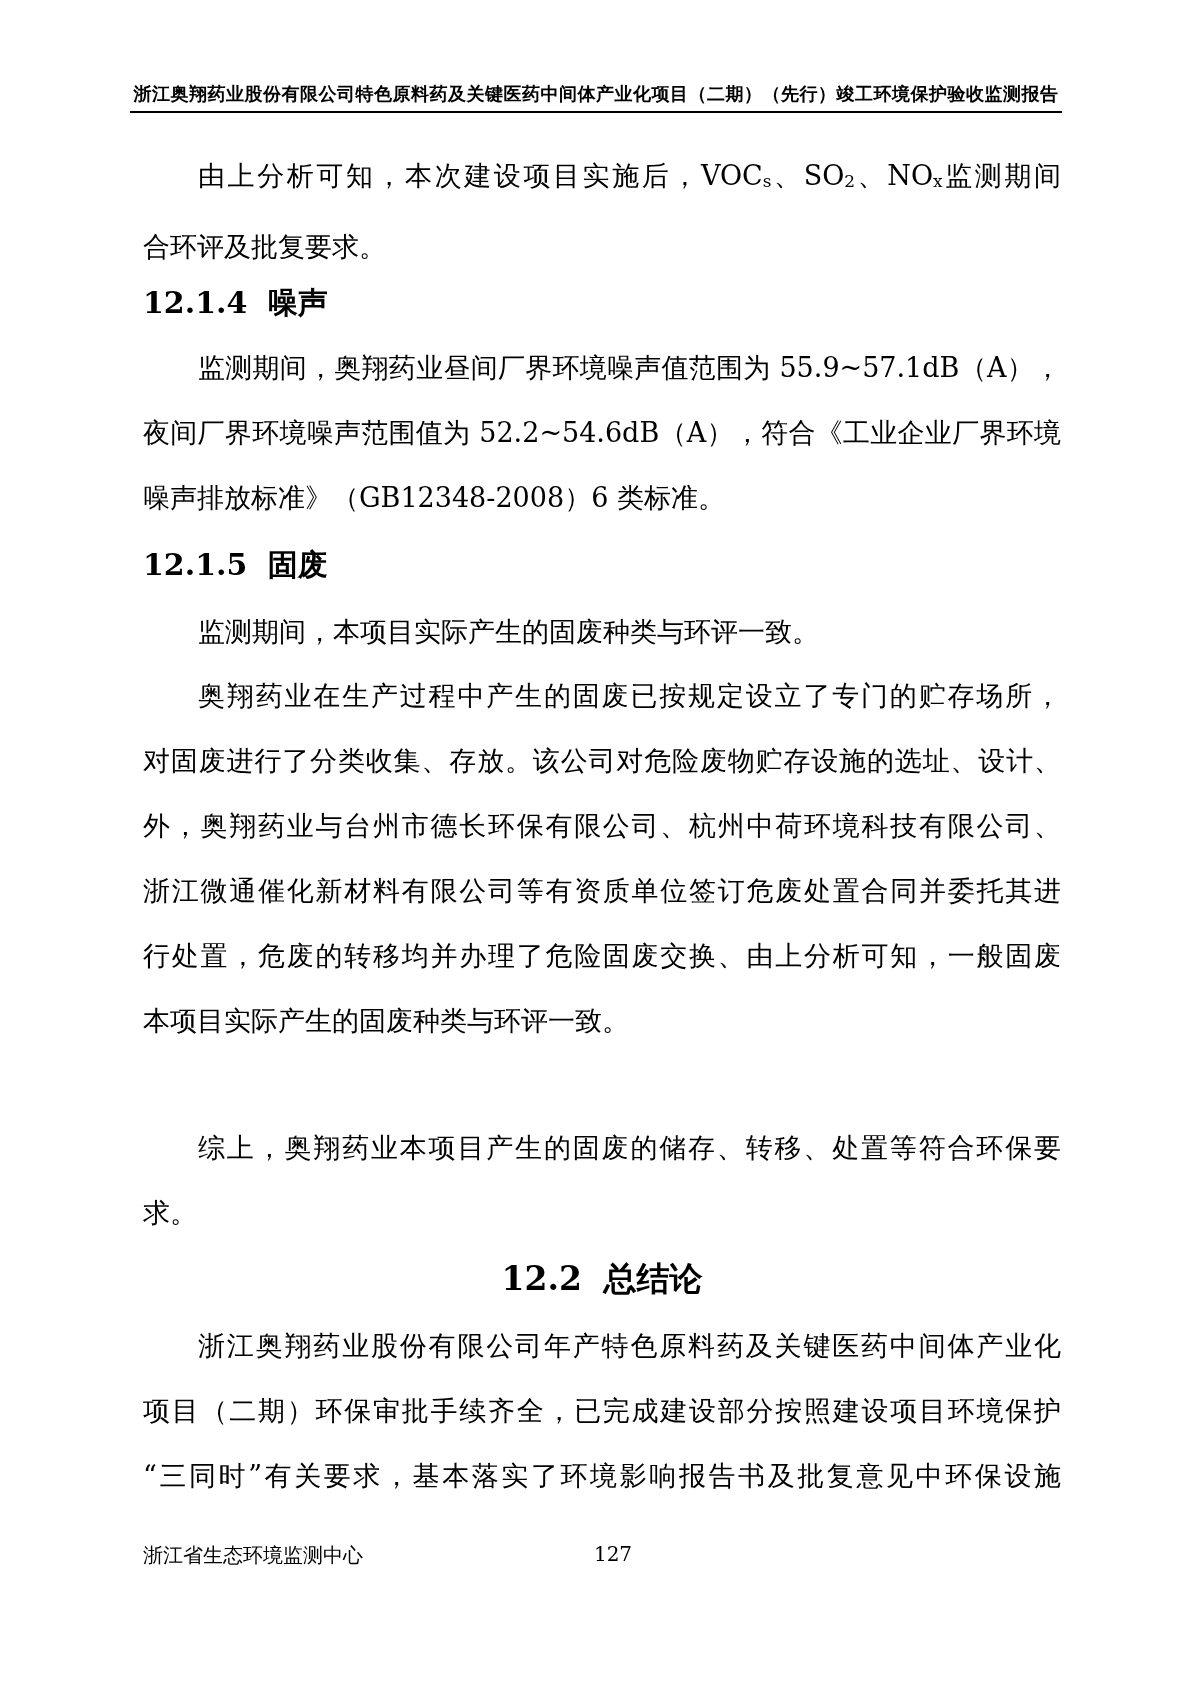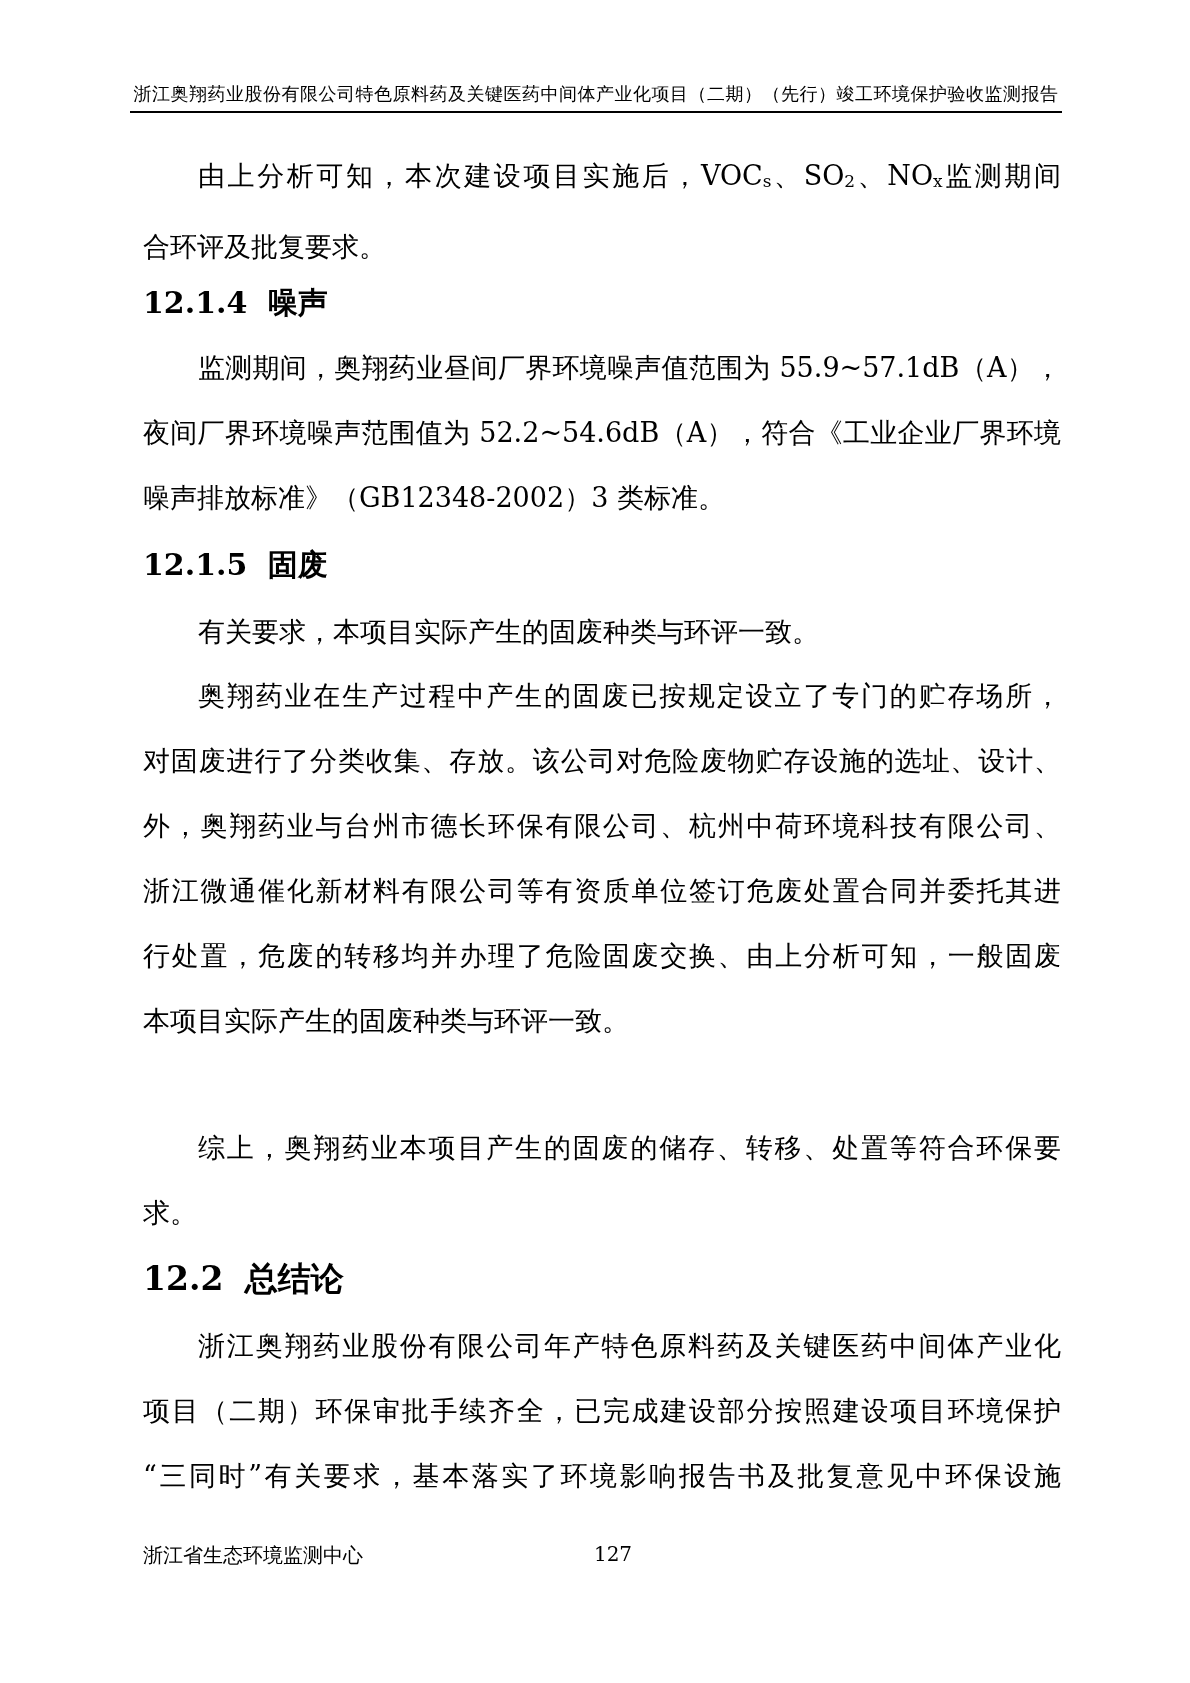--- a/index.html
+++ b/index.html
@@ -12,21 +12,21 @@
     font-family: "DejaVu Serif", "Liberation Serif", serif;
     overflow: hidden;
   }
   
   .hdr-title {
     position: absolute;
     left: 130px;
     top: 82px;
     width: 932px;
     font-size: 18px;
-    font-weight: normal;
+    font-weight: bold;
     text-align: center;
     white-space: nowrap;
     letter-spacing: 0.5px;
   }
   .hdr-rule {
     position: absolute;
     left: 130px;
     top: 111px;
     width: 932px;
     height: 2px;
@@ -46,21 +46,21 @@
   .hd {
     position: absolute;
     left: 143px;
     width: 918px;
     font-weight: bold;
     font-size: 30px;
     line-height: 65px;
     word-spacing: 10px;
     white-space: nowrap;
   }
-  .hd.hd-lg { font-size: 33px; }
+  .hd.hd-lg { font-size: 33px; text-align: center; }
   .sb { font-size: 17px; vertical-align: -2px; }
   
   .ftr-org {
     position: absolute;
     left: 143px;
     top: 1542px;
     font-size: 20px;
     white-space: nowrap;
     text-align: center;
   }
@@ -84,27 +84,27 @@
   <div class="blk" style="top:143px">
     <div class="line fill ind"><span>由上分析可知，本次建设项目实施后，VOC</span><span class="sb">s</span><span>、SO</span><span class="sb">2</span><span>、NO</span><span class="sb">x</span><span>监测期间</span></div>
     <div class="line">合环评及批复要求。</div>
   </div>
 
   <div class="hd" style="top:270px">12.1.4 噪声</div>
 
   <div class="blk" style="top:335px">
     <div class="line fill ind">监测期间，奥翔药业昼间厂界环境噪声值范围为 55.9~57.1dB（A），</div>
     <div class="line fill">夜间厂界环境噪声范围值为 52.2~54.6dB（A），符合《工业企业厂界环境</div>
-    <div class="line">噪声排放标准》（GB12348-2002）3 类标准。</div>
+    <div class="line">噪声排放标准》（GB12348-2008）6 类标准。</div>
   </div>
 
   <div class="hd" style="top:532px">12.1.5 固废</div>
 
   <div class="blk" style="top:599px">
-    <div class="line ind">有关要求，本项目实际产生的固废种类与环评一致。</div>
+    <div class="line ind">监测期间，本项目实际产生的固废种类与环评一致。</div>
   </div>
 
   <div class="blk" style="top:663px">
     <div class="line fill ind">奥翔药业在生产过程中产生的固废已按规定设立了专门的贮存场所，</div>
     <div class="line fill">对固废进行了分类收集、存放。该公司对危险废物贮存设施的选址、设计、</div>
     <div class="line fill">外，奥翔药业与台州市德长环保有限公司、杭州中荷环境科技有限公司、</div>
     <div class="line fill">浙江微通催化新材料有限公司等有资质单位签订危废处置合同并委托其进</div>
     <div class="line fill">行处置，危废的转移均并办理了危险固废交换、由上分析可知，一般固废</div>
     <div class="line">本项目实际产生的固废种类与环评一致。</div>
   </div>

